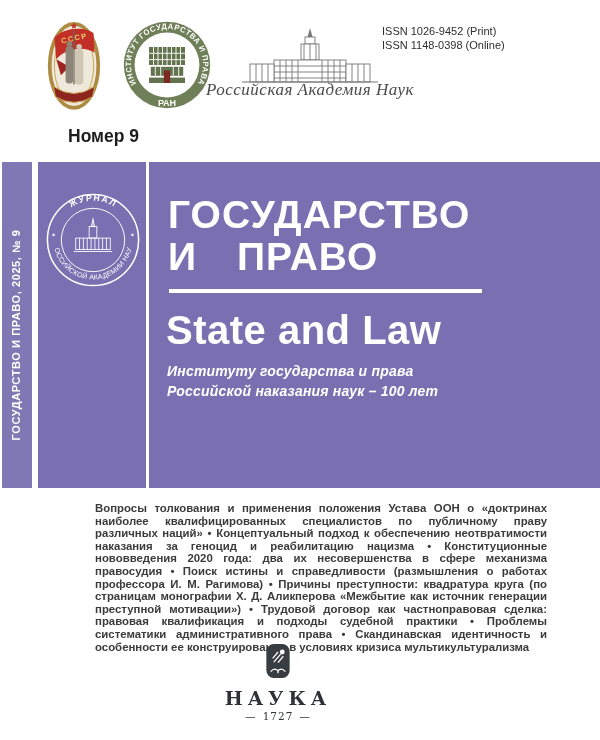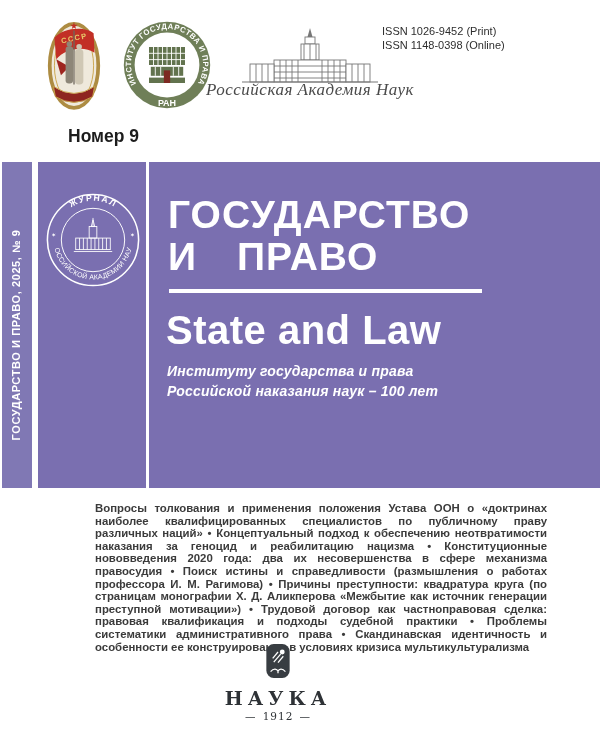--- a/index.html
+++ b/index.html
@@ -206,16 +206,16 @@
         <path d="M5,27 C8,23.5 11,24.5 12,26.5"></path>
         <path d="M12,26.5 C13,24.5 16,23.5 19,27"></path>
         <line x1="12" y1="26.5" x2="12" y2="28.5"></line>
         <line x1="14.5" y1="10.5" x2="8" y2="18"></line>
         <line x1="17" y1="12.5" x2="12" y2="18.5"></line>
         <line x1="12" y1="8.5" x2="7" y2="14.5"></line>
       </g>
       <circle cx="16" cy="8.5" r="2.3" fill="#ffffff"></circle>
     </svg>
     <div class="nauka-name">НАУКА</div>
-    <div class="nauka-year">— 1912 —</div>
+    <div class="nauka-year">— 1727 —</div>
   </div>
 
 </div>
 
 </body></html>

